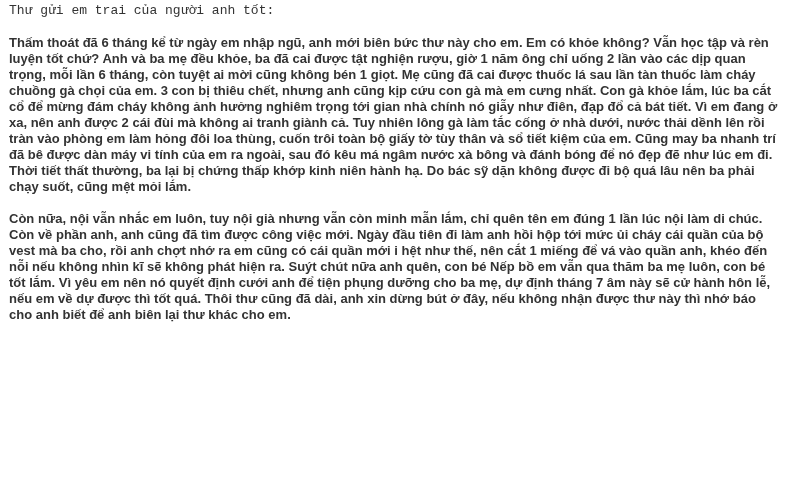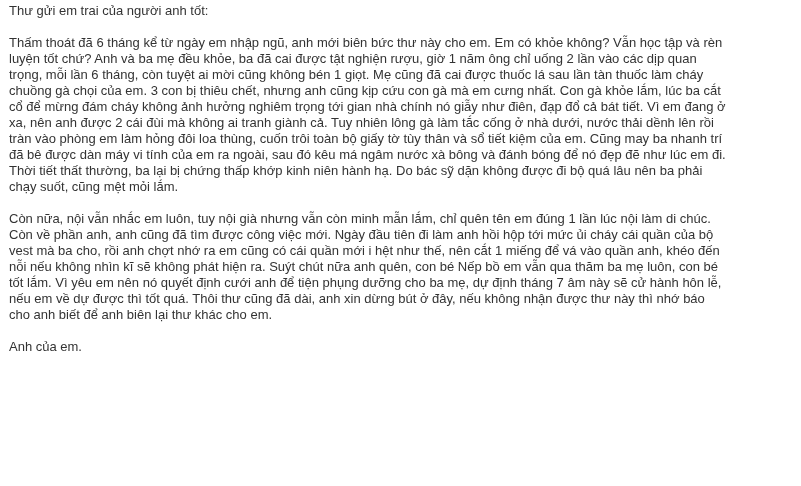--- a/index.html
+++ b/index.html
@@ -14,24 +14,26 @@
     padding: 3px 5px 0 9px;
     font-family: "Liberation Sans", sans-serif;
     font-size: 13px;
     line-height: 16px;
     color: #333333;
     overflow: hidden;
   }
   .letter-title {
     margin: 0 0 16px 0;
     white-space: pre-line;
+    font-family: Liberation Mono, monospace;
   }
   .para {
     margin: 12px 0 16px 0;
     white-space: pre-line;
+    font-weight: bold;
   }
 </style>
 </head>
 <body>
 
 <main class="letter">
   <div class="letter-title">Thư gửi em trai của người anh tốt:</div>
 
   <div class="para">Thấm thoát đã 6 tháng kể từ ngày em nhập ngũ, anh mới biên bức thư này cho em. Em có khỏe không? Vẫn học tập và rèn
 luyện tốt chứ? Anh và ba mẹ đều khỏe, ba đã cai được tật nghiện rượu, giờ 1 năm ông chỉ uống 2 lần vào các dịp quan
@@ -46,14 +48,13 @@
 
   <div class="para">Còn nữa, nội vẫn nhắc em luôn, tuy nội già nhưng vẫn còn minh mẫn lắm, chỉ quên tên em đúng 1 lần lúc nội làm di chúc.
 Còn về phần anh, anh cũng đã tìm được công việc mới. Ngày đầu tiên đi làm anh hồi hộp tới mức ủi cháy cái quần của bộ
 vest mà ba cho, rồi anh chợt nhớ ra em cũng có cái quần mới i hệt như thế, nên cắt 1 miếng để vá vào quần anh, khéo đến
 nỗi nếu không nhìn kĩ sẽ không phát hiện ra. Suýt chút nữa anh quên, con bé Nếp bồ em vẫn qua thăm ba mẹ luôn, con bé
 tốt lắm. Vì yêu em nên nó quyết định cưới anh để tiện phụng dưỡng cho ba mẹ, dự định tháng 7 âm này sẽ cử hành hôn lễ,
 nếu em về dự được thì tốt quá. Thôi thư cũng đã dài, anh xin dừng bút ở đây, nếu không nhận được thư này thì nhớ báo
 cho anh biết để anh biên lại thư khác cho em.</div>
 
 
-  <div class="para">Anh của em.</div>
 </main>
 
 </body></html>

